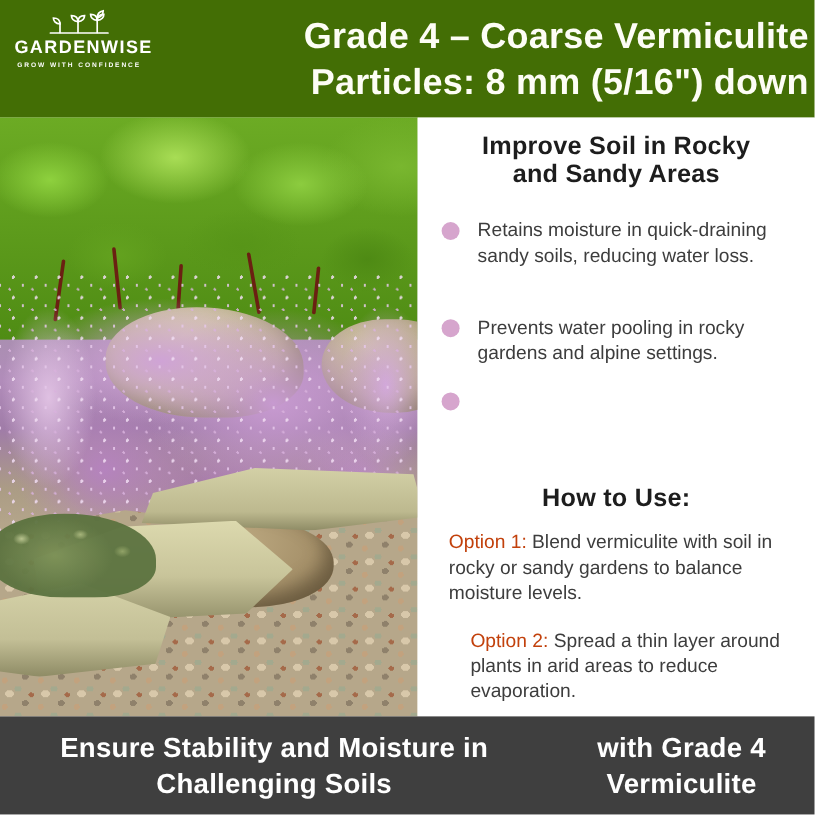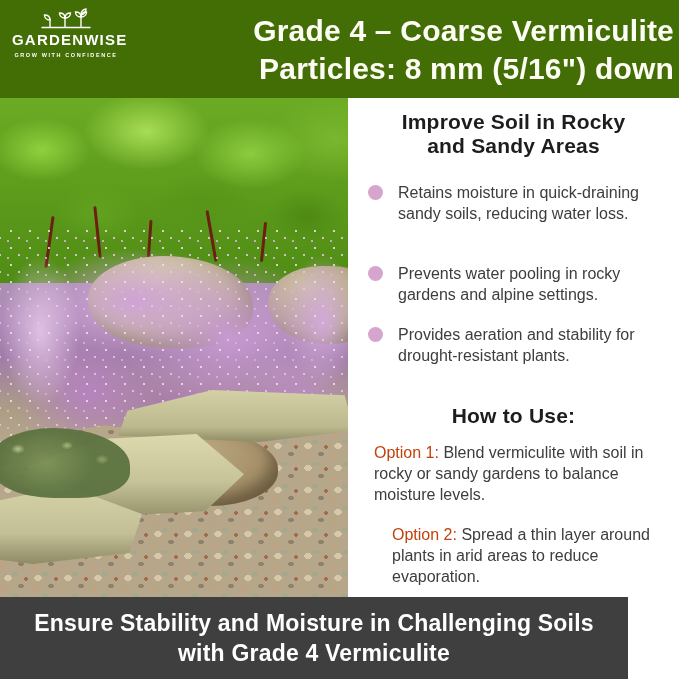--- a/index.html
+++ b/index.html
@@ -150,22 +150,22 @@
   .howto-heading {
     position:absolute; left:0; top:306px; width:100%; text-align:center;
     font-size:21px; font-weight:800; color:#1d1d1d; letter-spacing:0.2px;
   }
   .option { position:absolute; left:26px; width:290px; font-size:16px; line-height:21px; color:#3d3d3d; }
   .option .opt-label { font-weight:normal; color:#c2410c; }
   .o1 { top:344px; } .o2 { top:426px;margin-left:18px; }
 
   
   .footer {
-    position:absolute; left:0; top:597px; width:628px; height:82px; background:#3f3f3f;
-    display:flex; flex-direction:column; justify-content:center; align-items:center;
+    position:absolute; left:0; top:597px; width:679px; height:82px; background:#3f3f3f;
+    display:flex; flex-direction:row; justify-content:center; align-items:center;
     color:#ffffff; text-align:center;
   }
   .footer span { display:block; font-size:23px; font-weight:800; line-height:30px; letter-spacing:0.2px; }
 </style>
 </head>
 <body>
 
 <div class="canvas">
 
   <div class="header">
@@ -218,21 +218,20 @@
     <div class="bullet-item b1">
       <span class="dot"></span>
       <span class="bullet-text">Retains moisture in quick-draining sandy soils, reducing water loss.</span>
     </div>
     <div class="bullet-item b2">
       <span class="dot"></span>
       <span class="bullet-text">Prevents water pooling in rocky gardens and alpine settings.</span>
     </div>
     <div class="bullet-item b3">
       <span class="dot"></span>
-      <span class="bullet-text">Provides aeration and stability for drought-resistant plants.</span>
     </div>
 
     <div class="howto-heading">How to Use:</div>
 
     <div class="option o1">
       <span class="opt-label">Option 1:</span><span> Blend vermiculite with soil in rocky or sandy gardens to balance moisture levels.</span>
     </div>
     <div class="option o2">
       <span class="opt-label">Option 2:</span><span> Spread a thin layer around plants in arid areas to reduce evaporation.</span>
     </div>

